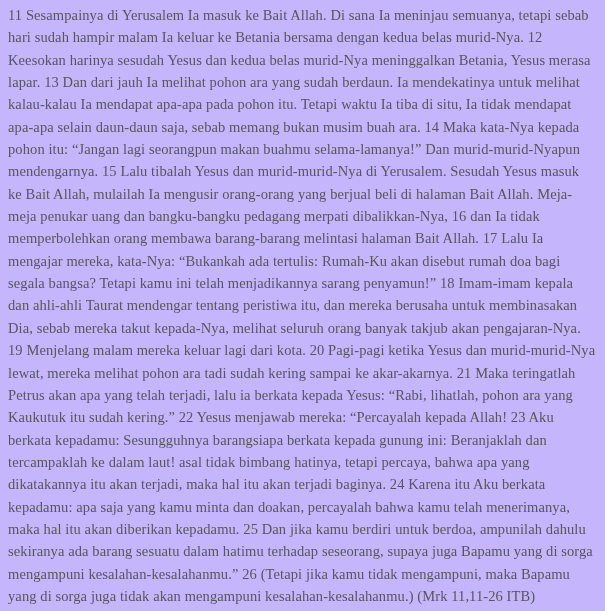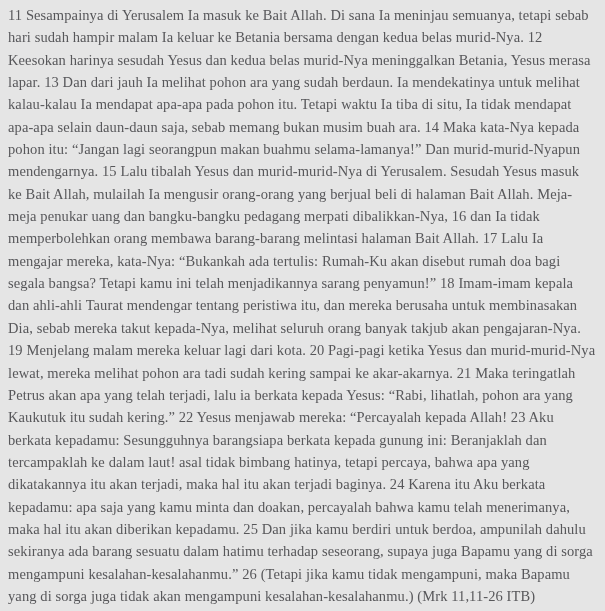--- a/index.html
+++ b/index.html
@@ -10,21 +10,21 @@
     width: 605px;
     height: 611px;
     background: #fcfcfc;
     overflow: hidden;
   }
   .page {
     box-sizing: border-box;
     width: 605px;
     height: 611px;
     padding: 4px 9px 0 8px;
-    background: #e5e5e5;
+    background: #c4b5fd;
   }
   .passage {
     margin: 0;
     font-family: "Liberation Serif", "DejaVu Serif", serif;
     font-size: 14.5px;
     line-height: 22.35px;
     color: #57575a;
     text-align: left;
     letter-spacing: 0.1px;
   }

